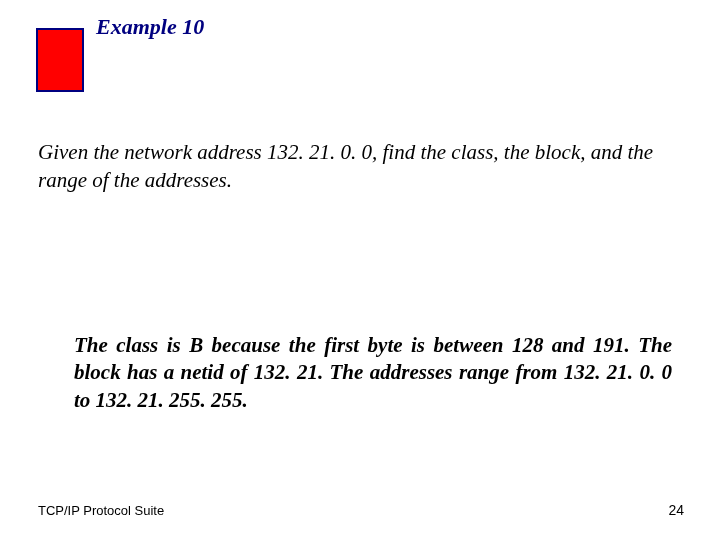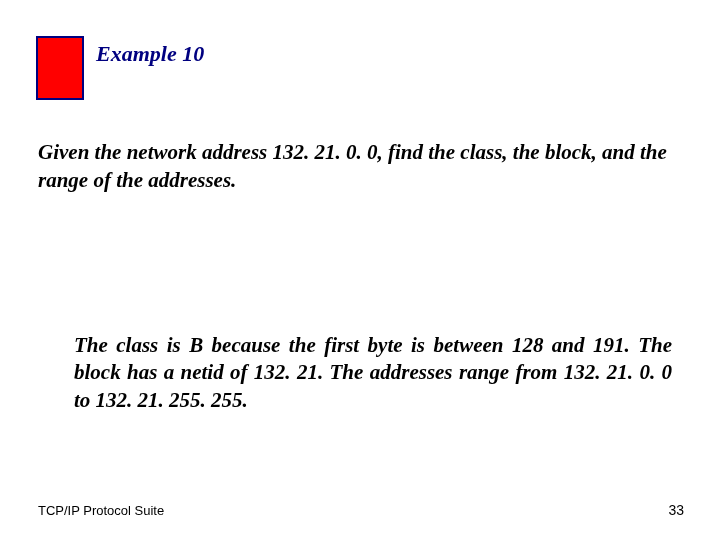--- a/index.html
+++ b/index.html
@@ -5,24 +5,24 @@
   * { margin: 0; padding: 0; box-sizing: border-box; }
   body {
     width: 720px;
     height: 540px;
     background: #ffffff;
     position: relative;
     font-family: Georgia, 'Times New Roman', serif;
   }
   .header-area {
     position: absolute;
-    top: 36px;
+    top: 28px;
     left: 36px;
     display: flex;
-    align-items: center;
+    align-items: flex-start;
   }
   .red-box {
     width: 48px;
     height: 64px;
     background: #ff0000;
     border: 2px solid #000080;
     margin-right: 12px;
   }
   .example-title {
     font-family: 'Brush Script MT', 'Lucida Handwriting', cursive;
@@ -32,21 +32,21 @@
     font-size: 22px;
     position: relative;
     top: -14px;
   }
   .question {
     position: absolute;
     top: 138px;
     left: 38px;
     right: 48px;
     font-style: italic;
-    font-weight: bold;
+    font-weight: normal;
     font-size: 21px;
     color: #000000;
     line-height: 1.35;
   }
   .solution-block {
     position: absolute;
     top: 332px;
     left: 38px;
     right: 48px;
     font-size: 21px;
@@ -89,13 +89,13 @@
   <div class="example-title">Example 10</div>
 </div>
 
 <div class="question">Given the network address 132. 21. 0. 0, find the class, the block, and the range of the addresses.</div>
 
 <div class="solution-block">
   <div class="solution-body">The class is B because the first byte is between 128 and 191. The block has a netid of 132. 21. The addresses range from 132. 21. 0. 0 to 132. 21. 255. 255.</div>
 </div>
 
 <div class="footer-left">TCP/IP Protocol Suite</div>
-<div class="footer-right">33</div>
+<div class="footer-right">24</div>
 
 </body></html>

